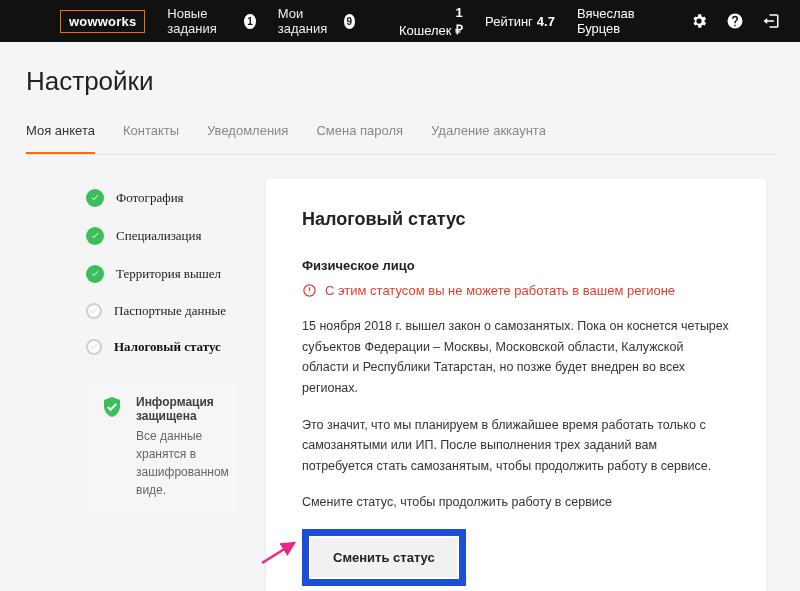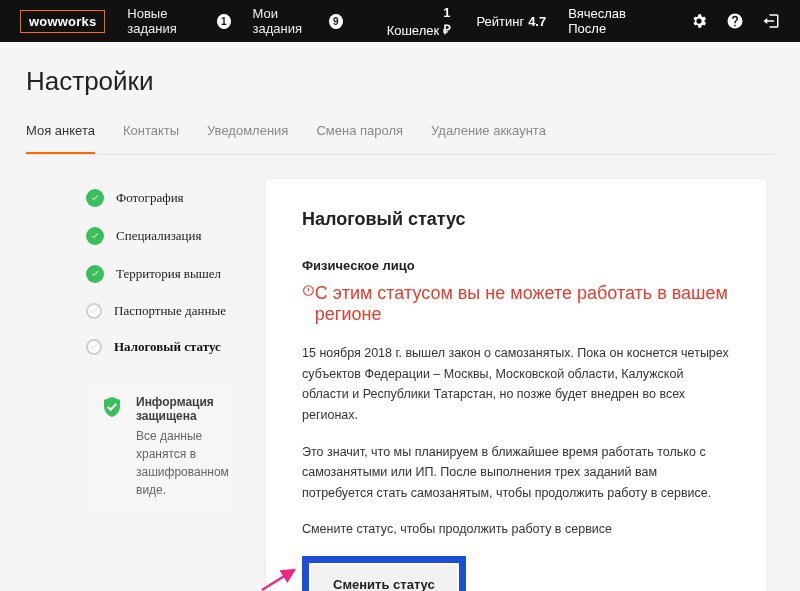--- a/index.html
+++ b/index.html
@@ -1,18 +1,18 @@
 <!DOCTYPE html>
 <html><head>
 <meta charset="utf-8">
 <style>
   * { box-sizing: border-box; margin: 0; padding: 0; }
   body { font-family: -apple-system, BlinkMacSystemFont, "Segoe UI", Arial, sans-serif; background: #f5f5f5; color: #333; font-size: 13px; }
   .topbar { background: #111; color: #fff; height: 42px; display: flex; align-items: center; padding: 0 20px; gap: 22px; }
-  .logo { border: 1px solid #ff6a00; color: #fff; font-weight: 600; padding: 3px 8px; font-size: 13px; letter-spacing: .2px; }
+  .logo { border: 1px solid #ff6a00; color: #fff; font-weight: 600; padding: 3px 8px; font-size: 13px; letter-spacing: .2px; margin-left: 40px; }
   .nav-link { color: #eee; font-size: 13px; display: flex; align-items: center; gap: 6px; cursor: pointer; }
   .badge { background:#fff; color:#111; border-radius:50%; width:15px; height:15px; display:flex; align-items:center; justify-content:center; font-size:10px; font-weight:600; }
   .spacer { flex: 1; }
   .top-stat { font-size: 13px; display:flex; align-items:flex-end; gap:4px; }
   .top-stat b { font-weight:600; }
   .top-icons { display:flex; align-items:center; gap:18px; margin-left:10px; }
   .icn { width:18px; height:18px; display:block; fill:#fff; cursor:pointer; }
   .page { padding: 24px 26px 40px; }
   h1 { font-size: 26px; font-weight: 400; color:#222; }
   .tabs { display:flex; gap:28px; margin-top:26px; border-bottom:1px solid #e3e3e3; }
@@ -30,21 +30,21 @@
   .step.passport .circ { background:#fff; border:2px solid #cfcfcf; width:16px; height:16px; }
   .step.passport .circ svg { fill:#cfcfcf; }
   .step.active { font-weight:600; color:#111; }
   .protect-box { margin-top:16px; background:#f6f6f6; padding:14px 14px 14px 14px; display:flex; gap:12px; font-size:12px; color:#666; border-radius:2px; }
   .protect-box .shield { width:24px; height:24px; flex-shrink:0; }
   .protect-box .title { font-weight:600; color:#404040; margin-bottom:4px; font-size:12px; }
   .protect-box p { line-height:1.5; }
   .panel { background:#fff; flex:1; box-shadow:0 1px 3px rgba(0,0,0,.08); padding: 30px 36px 36px; max-width: 500px; }
   .panel h2 { font-size:18px; font-weight:600; color:#222; margin-bottom:28px; }
   .subhead { font-size:13px; font-weight:600; color:#222; margin-bottom:10px; }
-  .warn { display:flex; align-items:flex-start; gap:0; color:#e33d2e; font-size:18px; margin-bottom:18px; }
+  .warn { display:flex; align-items:flex-end; gap:8px; color:#e33d2e; font-size:13px; margin-bottom:18px; }
   .warn svg { width:15px; height:15px; stroke:#e33d2e; fill:none; stroke-width:2; }
   .para { font-size:12.5px; line-height:1.65; color:#333; margin-bottom:16px; }
   .change-btn { display:inline-block; background:#f1f1f1; border:none; padding:12px 22px; font-size:13px; font-weight:600; color:#222; cursor:pointer; }
   .highlight { border:7px solid #1d4ed8; padding:2px; display:inline-block; }
   .btn-wrap { position:relative; margin-top:8px; }
   .arrow-svg { position:absolute; left:-42px; top:8px; width:40px; height:30px; }
 </style>
 </head>
 <body>
 
@@ -60,21 +60,21 @@
   </span>
   <span class="spacer"></span>
   <span class="top-stat">
     <span>Кошелек</span>
     <b>1 ₽</b>
   </span>
   <span class="top-stat">
     <span>Рейтинг</span>
     <b>4.7</b>
   </span>
-  <span class="top-stat">Вячеслав После</span>
+  <span class="top-stat">Вячеслав Бурцев</span>
   <span class="top-icons">
     <svg class="icn" viewBox="0 0 24 24">
         <path d="M19.4 13a7.5 7.5 0 000-2l2-1.6-2-3.4-2.4.9a7.6 7.6 0 00-1.7-1L15 3h-4l-.4 2.9a7.6 7.6 0 00-1.7 1L6.6 6 4.6 9.4 6.6 11a7.5 7.5 0 000 2l-2 1.6 2 3.4 2.4-.9a7.6 7.6 0 001.7 1L11 21h4l.4-2.9a7.6 7.6 0 001.7-1l2.4.9 2-3.4zM12 15.5A3.5 3.5 0 1115.5 12 3.5 3.5 0 0112 15.5z"></path>
       </svg>
     <svg class="icn" viewBox="0 0 24 24">
         <path d="M12 2a10 10 0 1010 10A10 10 0 0012 2zm1 17h-2v-2h2zm2.1-7.8l-.9.9A3.4 3.4 0 0013 15h-2v-.5a4 4 0 011.2-2.8l1.2-1.3A1.9 1.9 0 0014 9a2 2 0 00-4 0H8a4 4 0 018 0 3.2 3.2 0 01-.9 2.2z"></path>
       </svg>
     <svg class="icn" viewBox="0 0 24 24">
         <path d="M16 13v-2H7V8l-5 4 5 4v-3zM20 3H10v2h10v14H10v2h10a2 2 0 002-2V5a2 2 0 00-2-2z"></path>
       </svg>

